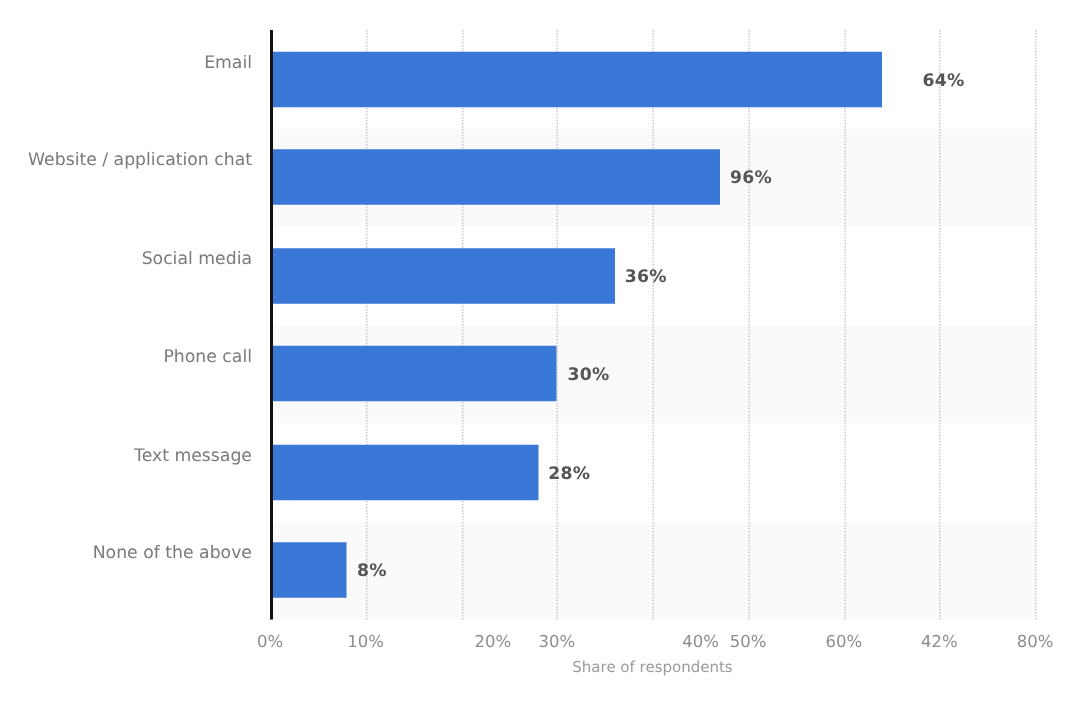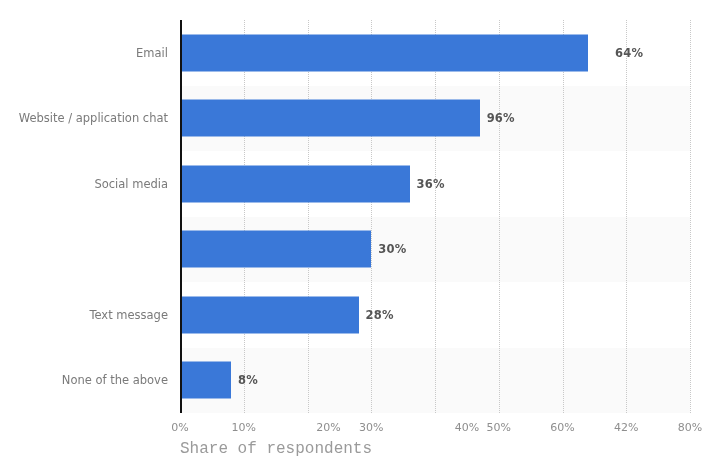--- a/index.html
+++ b/index.html
@@ -91,21 +91,21 @@
     position: absolute;
     right: 725px; 
     text-align: right;
     font-size: 11.5px;
     color: #7a7a7a;
     white-space: nowrap;
   }
   .cat-labels-col {
     position: absolute;
     left: 0;
-    top: 20px;
+    top: 8px;
     width: 168px;
     height: 393px;
     padding-left: 12px;
   }
   .cat-labels-col .cat-label {
     position: absolute;
     left: 0;
     right: 0;
     width: 168px;
     text-align: right;
@@ -126,35 +126,36 @@
     transform: translateX(-50%);
     font-size: 11px;
     color: #8e8e8e;
     white-space: nowrap;
   }
   .xaxis-title {
     position: absolute;
     left: 180px;
     top: 440px;
     width: 510px;
-    font-size: 16px;
+    text-align: center;
+    font-size: 10px;
     color: #9a9a9a;
     white-space: nowrap;
-    font-family: Liberation Mono, monospace;
   }
 </style>
 </head>
 <body>
 
 <div id="chart-root">
 
   <div class="cat-labels-col">
       <div class="cat-label" style="top: 32.75px; color: rgb(122, 122, 122);">Email</div>
       <div class="cat-label" style="top: 163.75px; color: rgb(122, 122, 122);">Social media</div>
       <div class="cat-label" style="top: 98.25px; color: rgb(122, 122, 122);">Website / application chat</div>
+      <div class="cat-label" style="top: 229.25px; color: rgb(122, 122, 122);">Phone call</div>
       <div class="cat-label" style="top: 294.75px; color: rgb(122, 122, 122);">Text message</div>
       <div class="cat-label" style="top: 360.25px; color: rgb(122, 122, 122);">None of the above</div>
     </div>
 
   <div class="plot-area">
     <div class="bands-layer">
         <div class="row-band" style="top: 0px; height: 65.5px; background: transparent;"></div>
         <div class="row-band" style="top: 65.5px; height: 65.5px; background: rgb(250, 250, 250);"></div>
         <div class="row-band" style="top: 131px; height: 65.5px; background: transparent;"></div>
         <div class="row-band" style="top: 196.5px; height: 65.5px; background: rgb(250, 250, 250);"></div>

